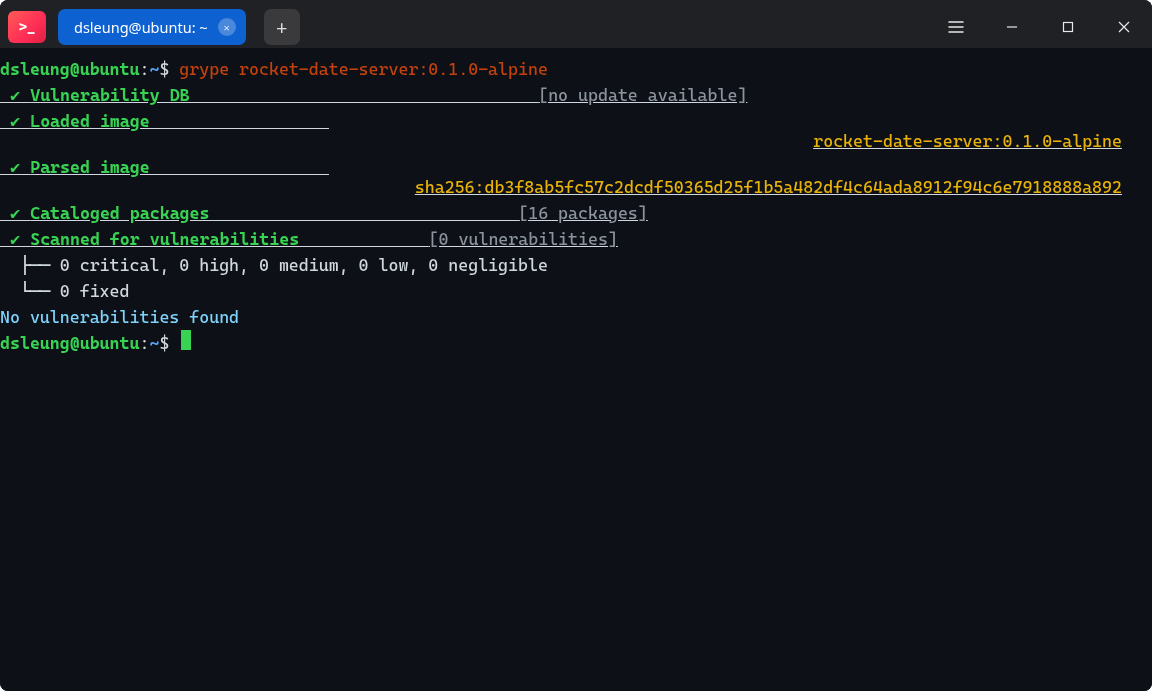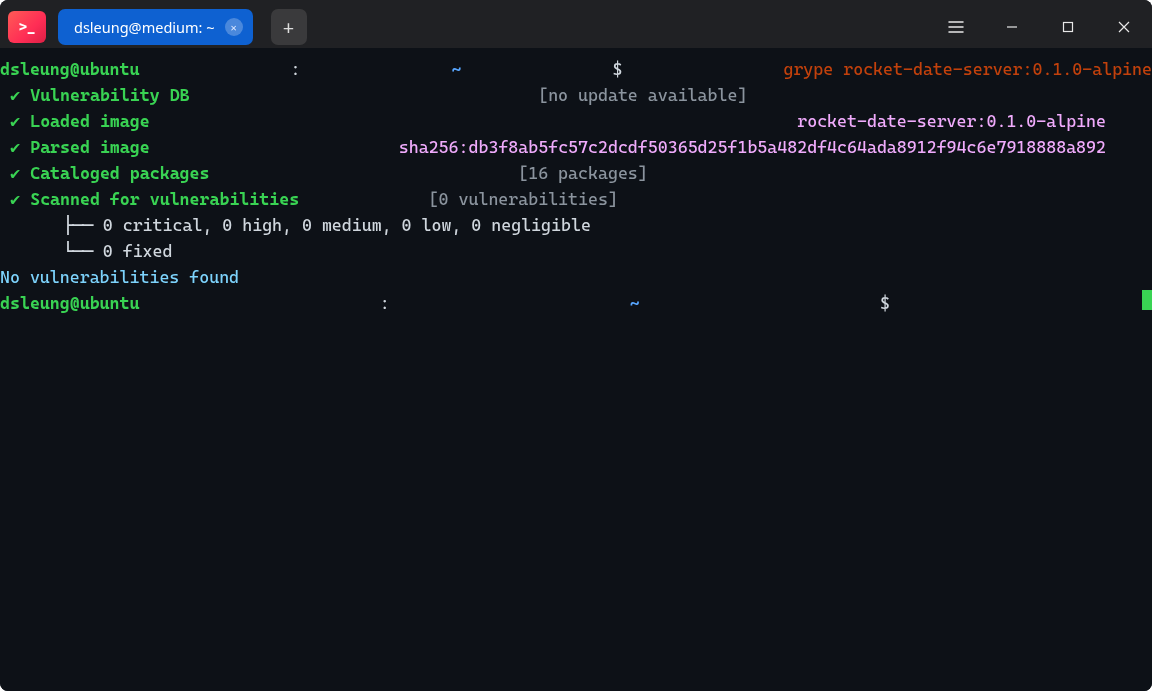--- a/index.html
+++ b/index.html
@@ -77,29 +77,29 @@
   .term {
     position: absolute;
     top: 56px; left: 0; right: 0; bottom: 0;
     padding: 0 0 0 0;
     font-size: 17px;
     line-height: 26px;
     color: #d0d7de;
     background: #0d1117;
     white-space: pre;
   }
-  .line { display: flex; justify-content: space-between; }
-  .status-line { display:flex; justify-content:space-between; padding-right:46px;}
+  .line { display: flex; }
+  .status-line { display:flex; justify-content:space-between; padding-right:30px;text-decoration:underline;}
   .status-left { white-space: pre; }
-  .status-right { text-align: right; color:#f0abfc; white-space: pre; }
+  .status-right { text-align: right; color:#eab308; white-space: pre; margin-top: 20px; }
 
   .chk { color:#39d353; }
   .lbl-green { color:#39d353; font-weight:700; }
   .gray { color:#8b949e; }
-  .white { color:#d0d7de;padding-left:43px; }
+  .white { color:#d0d7de; }
   .cmd-user { color:#39d353; font-weight:700; }
   .cmd-colon { color:#d0d7de; }
   .cmd-path { color:#58a6ff; }
   .cmd-dollar { color:#d0d7de; }
   .cmd-text { color:#c2410c; }
   .result { color:#7dd3fc; }
   .cursor {
     display:inline-block; width:10px; height:20px;
     background:#39d353; vertical-align:-3px; margin-left:2px;
   }
@@ -107,21 +107,21 @@
 </head>
 <body>
 
 <div class="window">
 
   <div class="titlebar">
     <div class="app-icon">
       <span>&gt;_</span>
     </div>
     <div class="tab">
-      <span>dsleung@medium: ~</span>
+      <span>dsleung@ubuntu: ~</span>
       <span class="close">
         <span>×</span>
       </span>
     </div>
     <div class="newtab">
       <span>+</span>
     </div>
 
     <div class="win-controls">
       <div class="win-btn menu">

